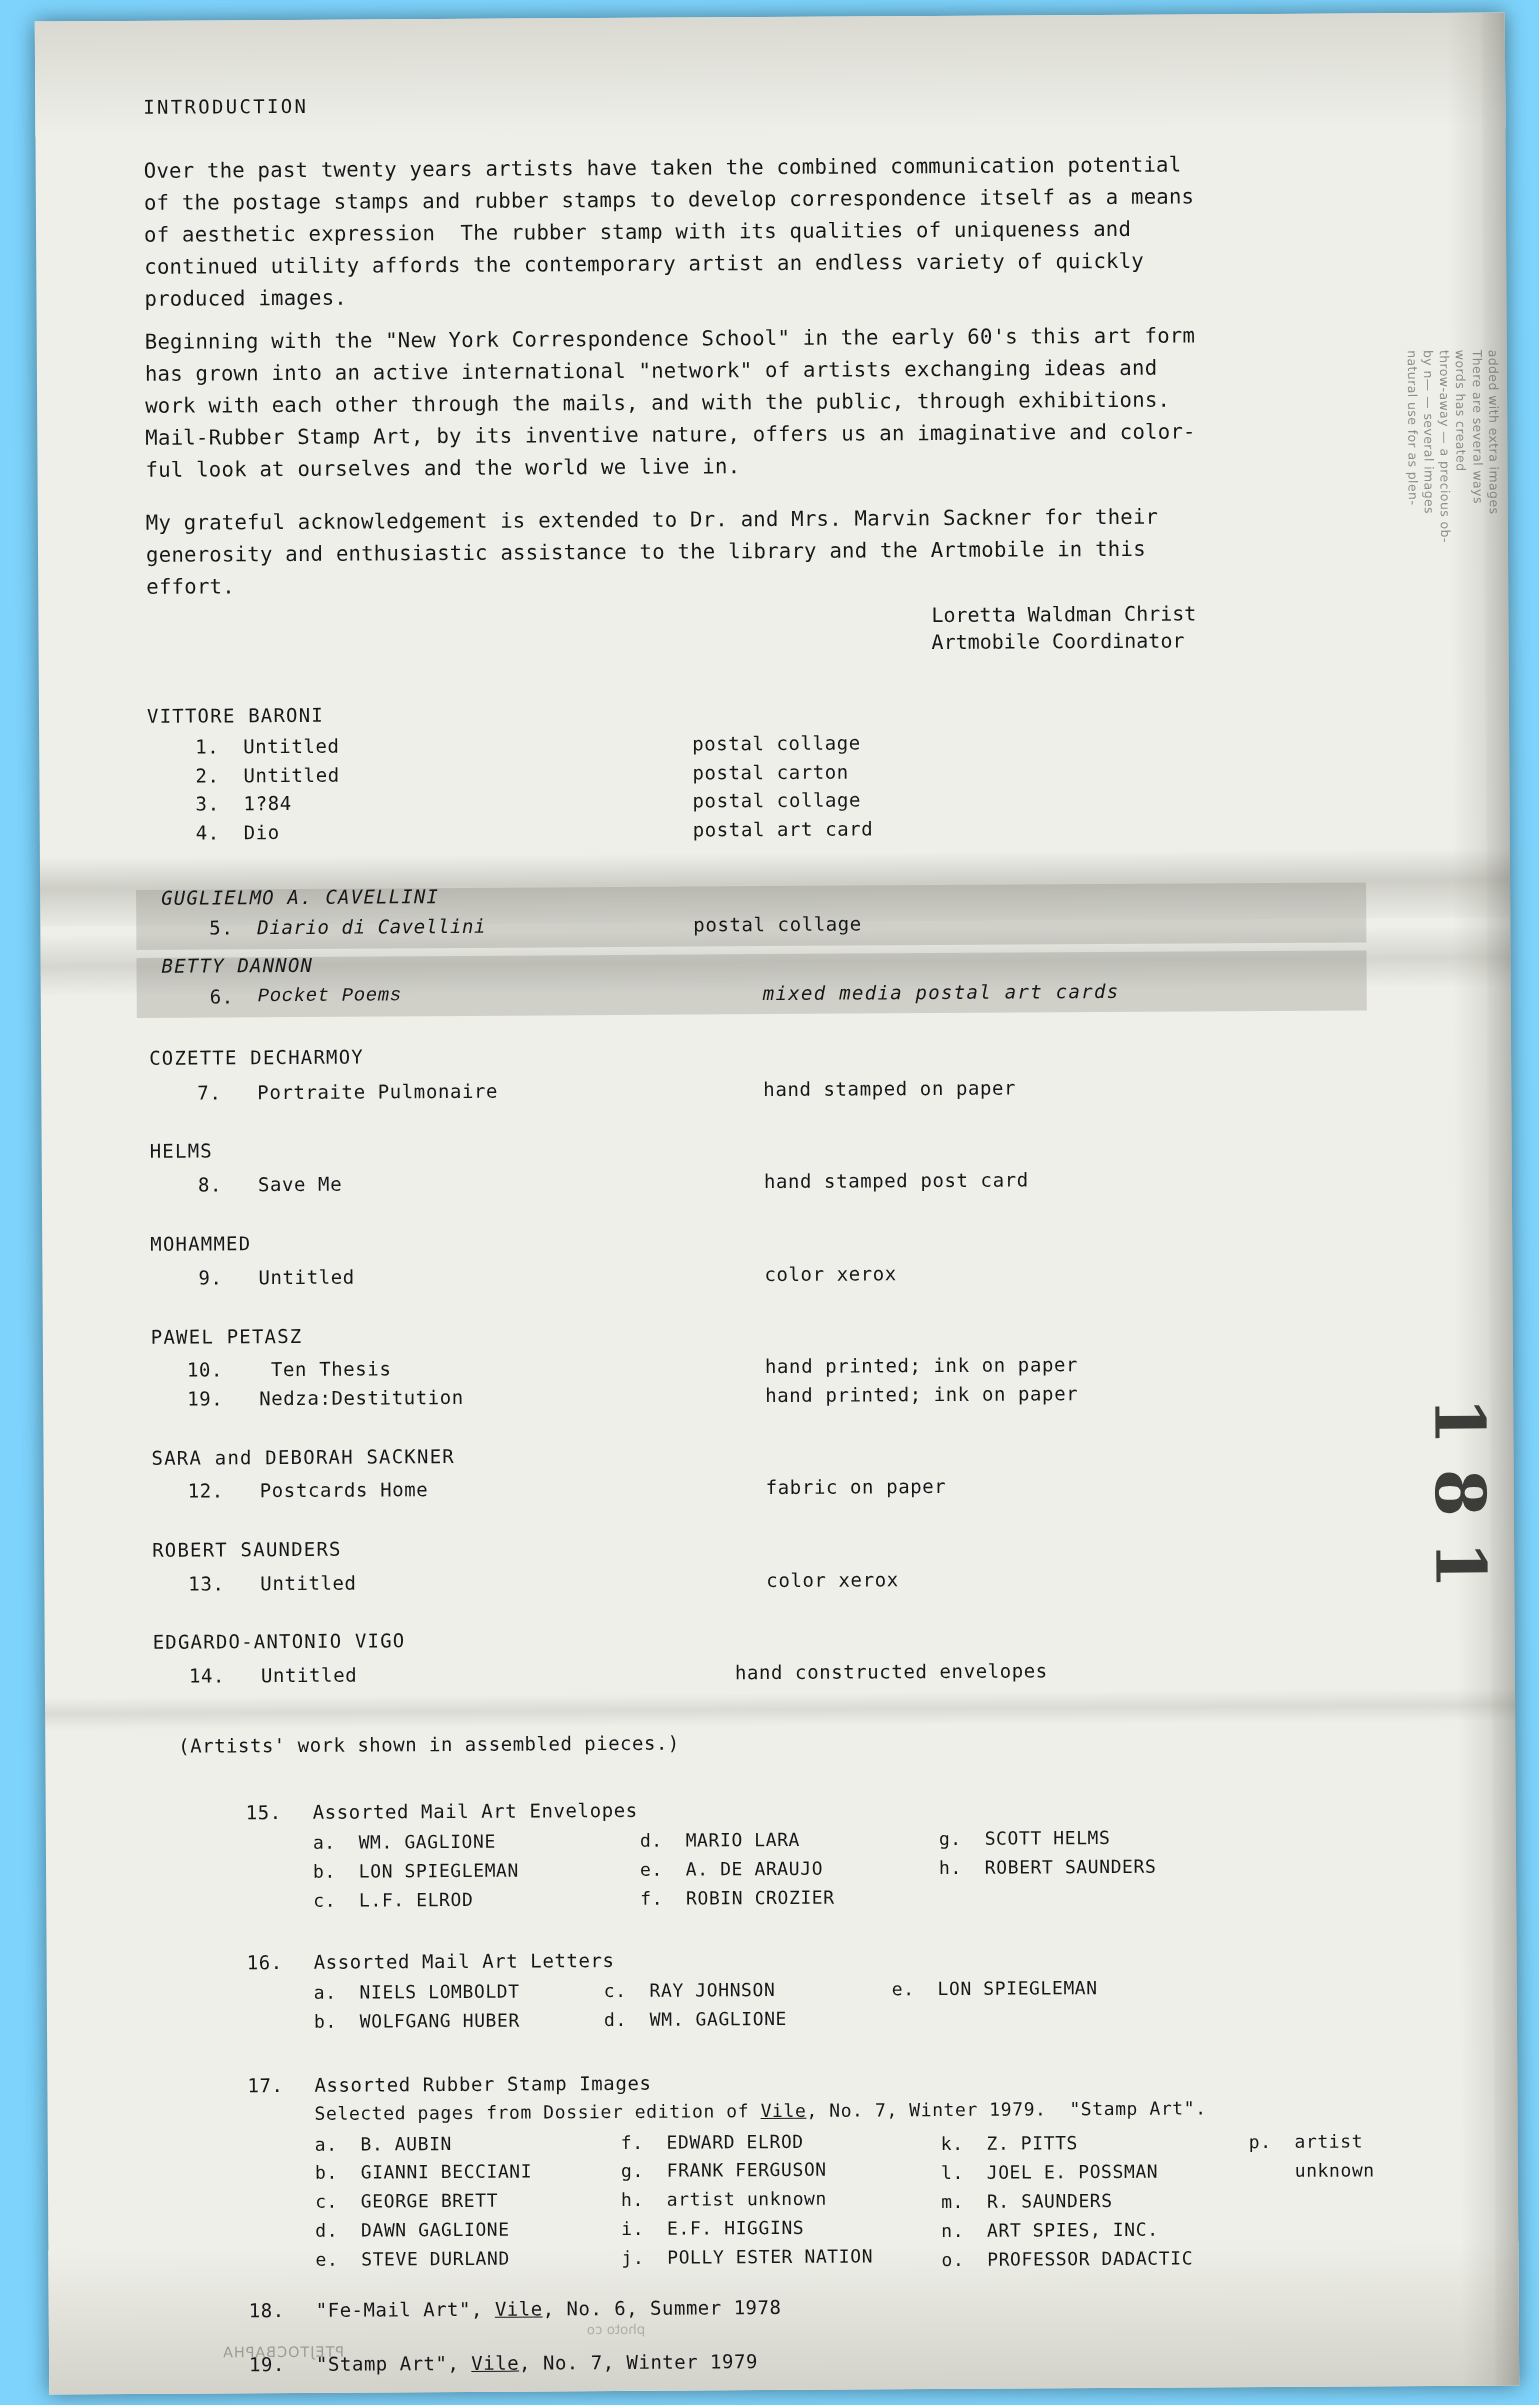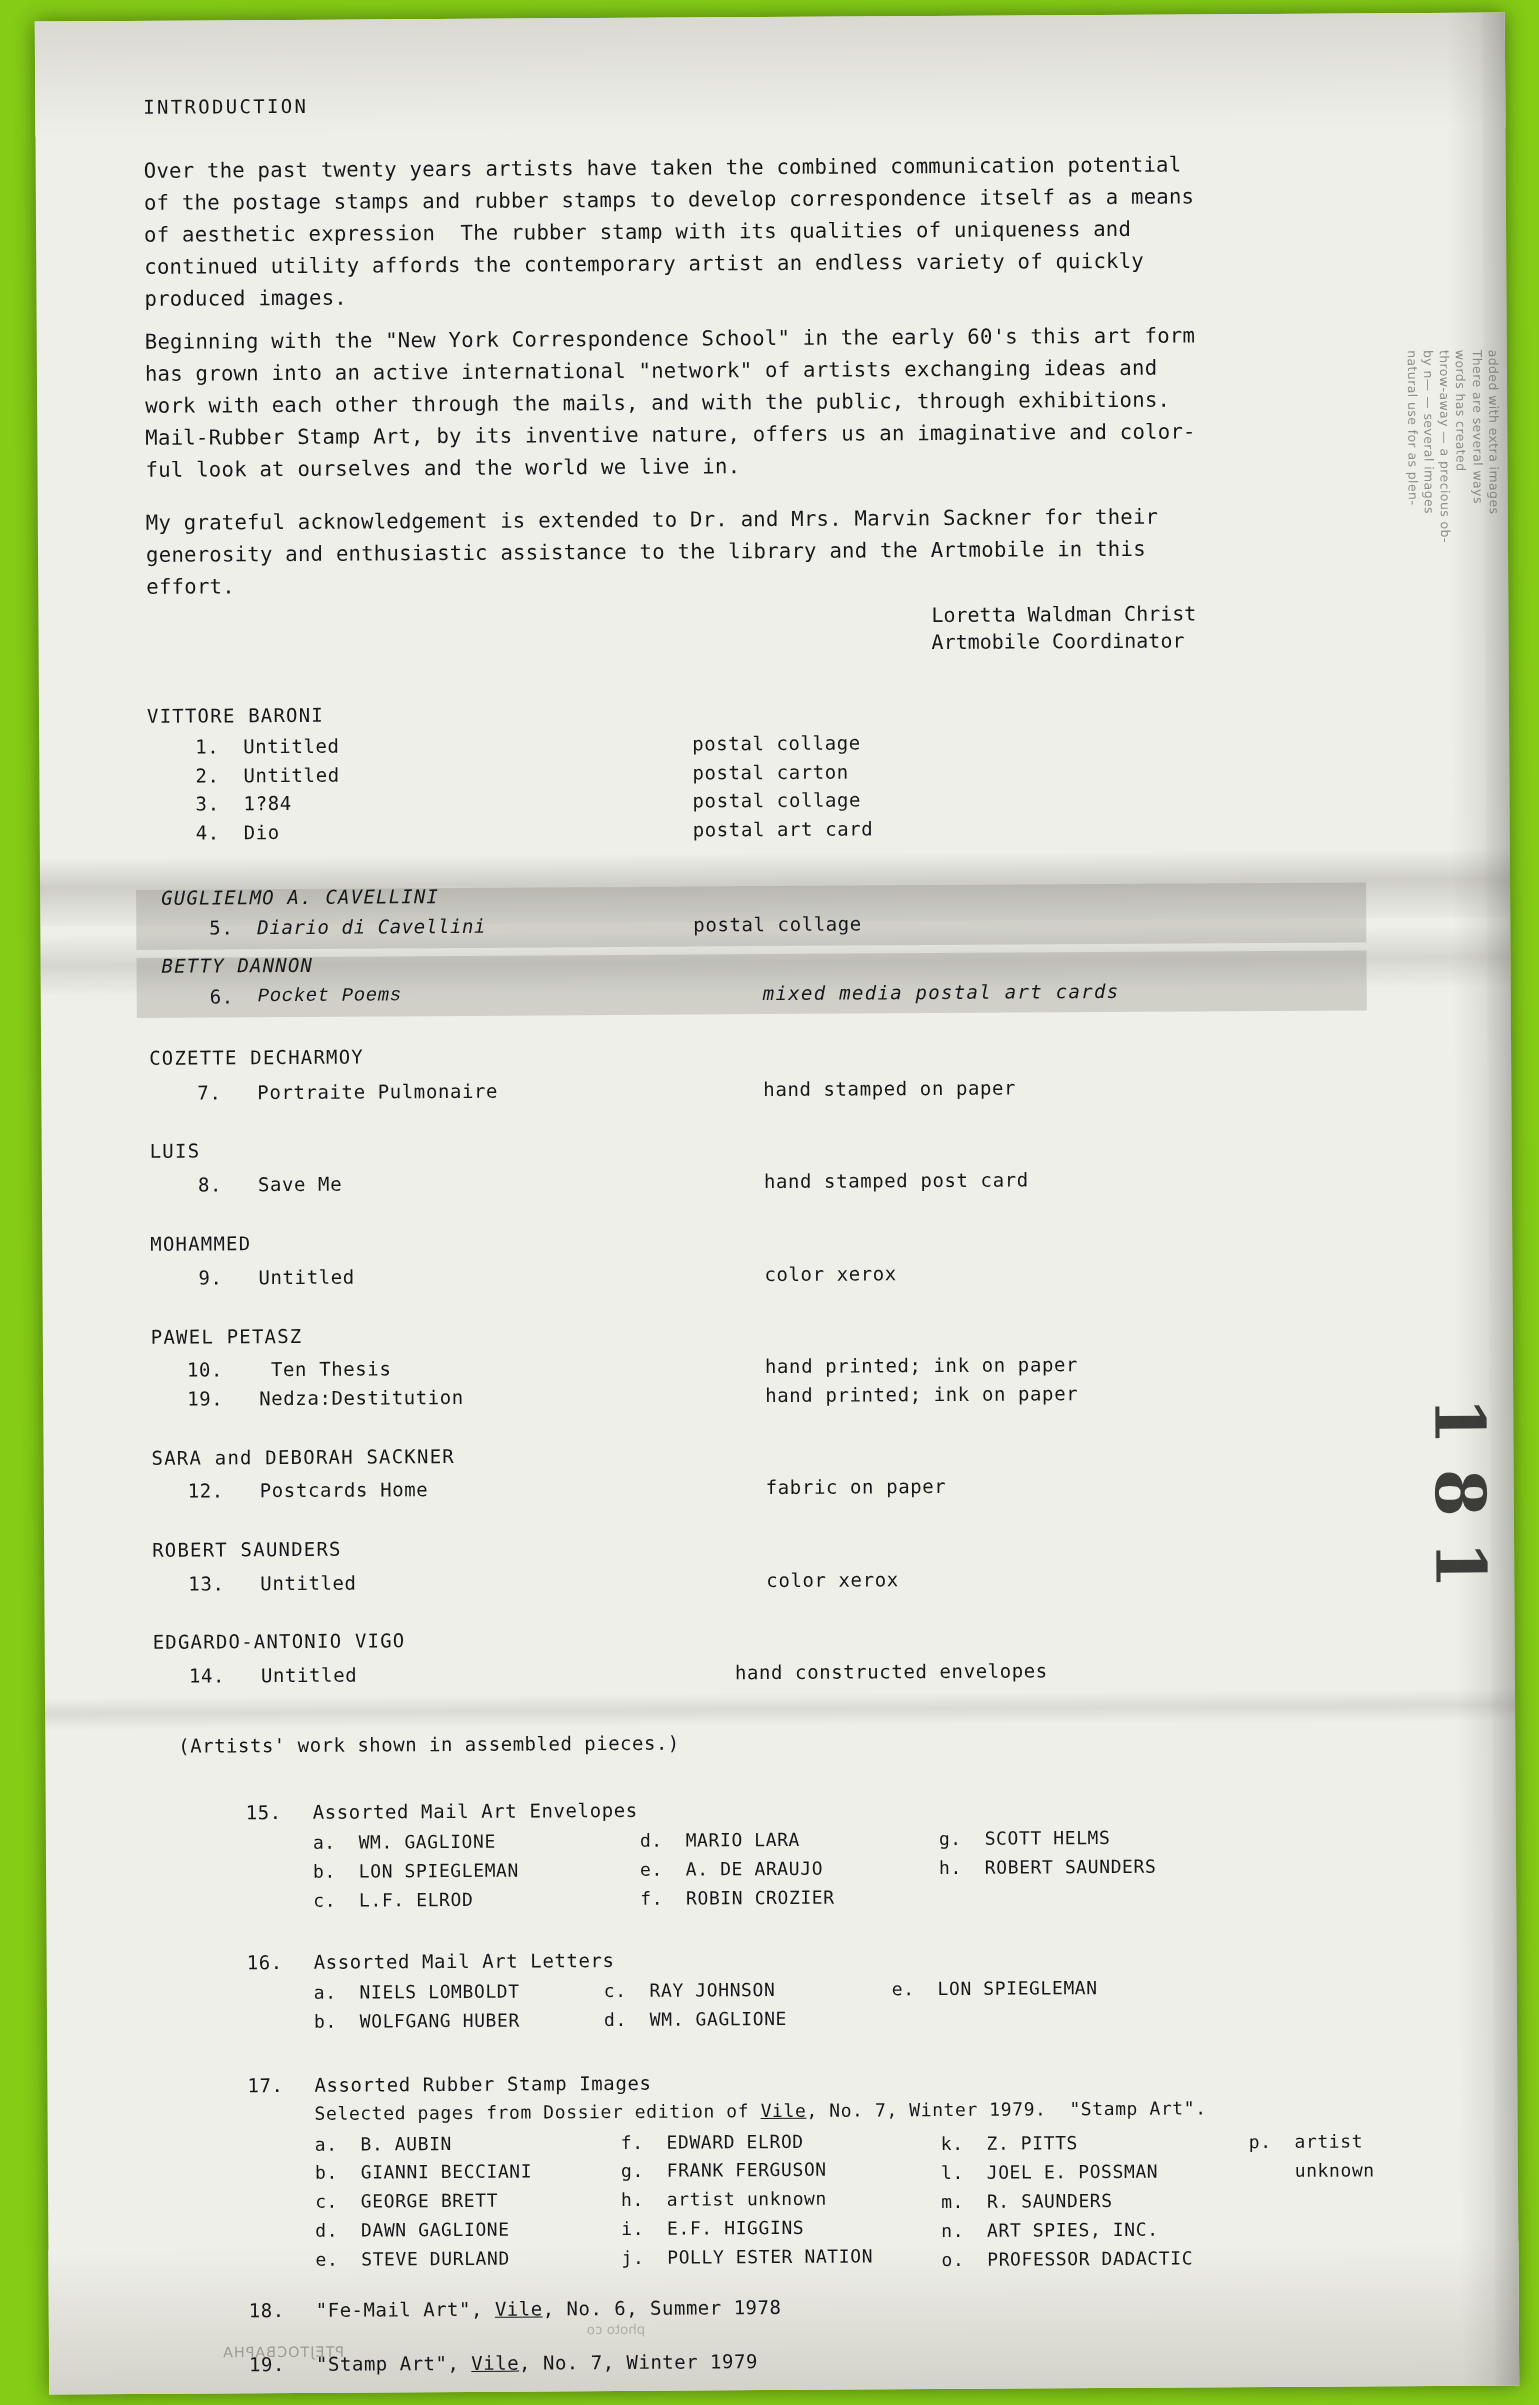--- a/index.html
+++ b/index.html
@@ -10,21 +10,21 @@
   body {
     width: 1539px;
     height: 2406px;
     overflow: hidden;
     font-family: "DejaVu Sans Mono", monospace;
   }
   #page {
     position: relative;
     width: 1539px;
     height: 2406px;
-    background: #84cc16;
+    background: #7dd3fc;
     overflow: hidden;
   }
   
   #sheet {
     position: absolute;
     left: 42px;
     top: 17.3px;
     width: 1470px;
     height: 2373px;
     background: #efefe9;
@@ -208,21 +208,21 @@
       <div class="t artist ital" style="left:121px; top:934px;">BETTY DANNON</div>
       <div class="t work" style="left:169px; top:965px;">6.</div>
       <div class="t work ital" style="left:217px; top:965px;font-family:Liberation Mono, monospace;">Pocket Poems</div>
       <div class="t medium ital" style="left:722px; top:965px; letter-spacing:1.3px;">mixed media postal art cards</div>
 
       <div class="t artist" style="left:108px; top:1026px;">COZETTE DECHARMOY</div>
       <div class="t work" style="left:156px; top:1061px;">7.</div>
       <div class="t work" style="left:216px; top:1061px;">Portraite Pulmonaire</div>
       <div class="t medium" style="left:722px; top:1061px;">hand stamped on paper</div>
 
-      <div class="t artist" style="left:108px; top:1119px;">LUIS</div>
+      <div class="t artist" style="left:108px; top:1119px;">HELMS</div>
       <div class="t work" style="left:156px; top:1153px;">8.</div>
       <div class="t work" style="left:216px; top:1153px;">Save Me</div>
       <div class="t medium" style="left:722px; top:1153px;">hand stamped post card</div>
 
       <div class="t artist" style="left:108px; top:1212px;">MOHAMMED</div>
       <div class="t work" style="left:156px; top:1246px;">9.</div>
       <div class="t work" style="left:216px; top:1246px;">Untitled</div>
       <div class="t medium" style="left:722px; top:1246px;">color xerox</div>
 
       <div class="t artist" style="left:108px; top:1305px;text-align:center;">PAWEL PETASZ</div>

